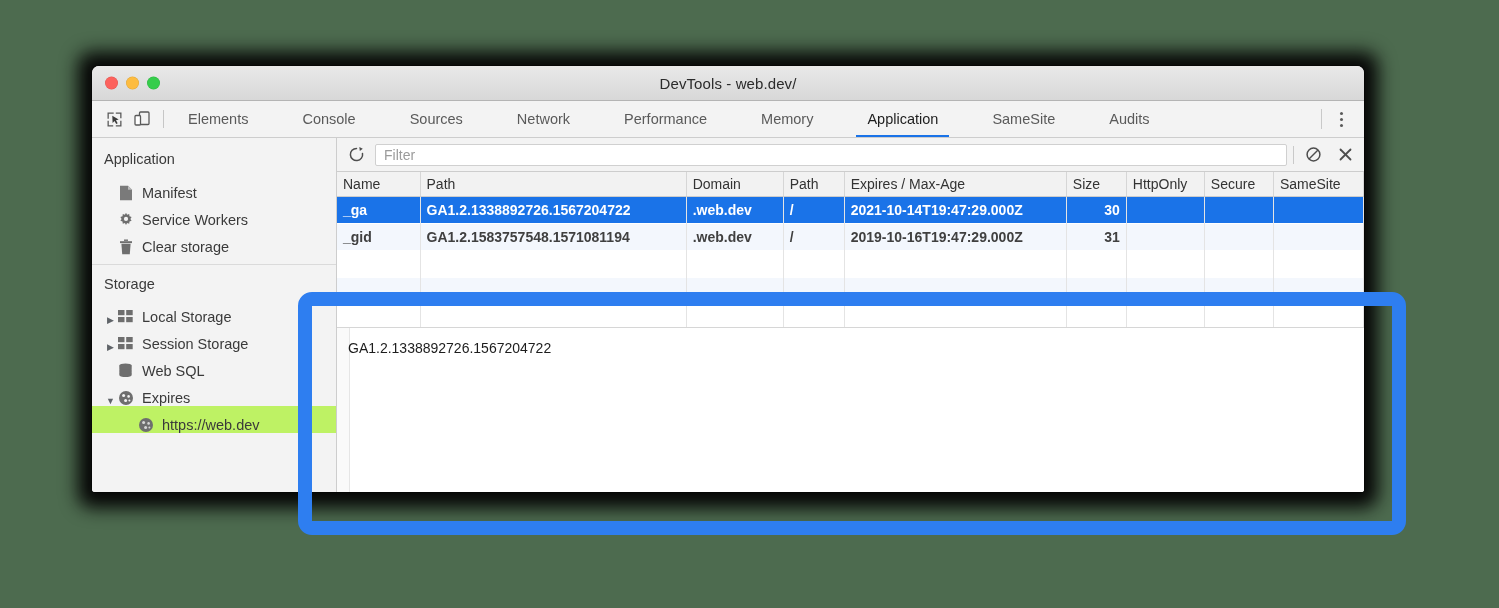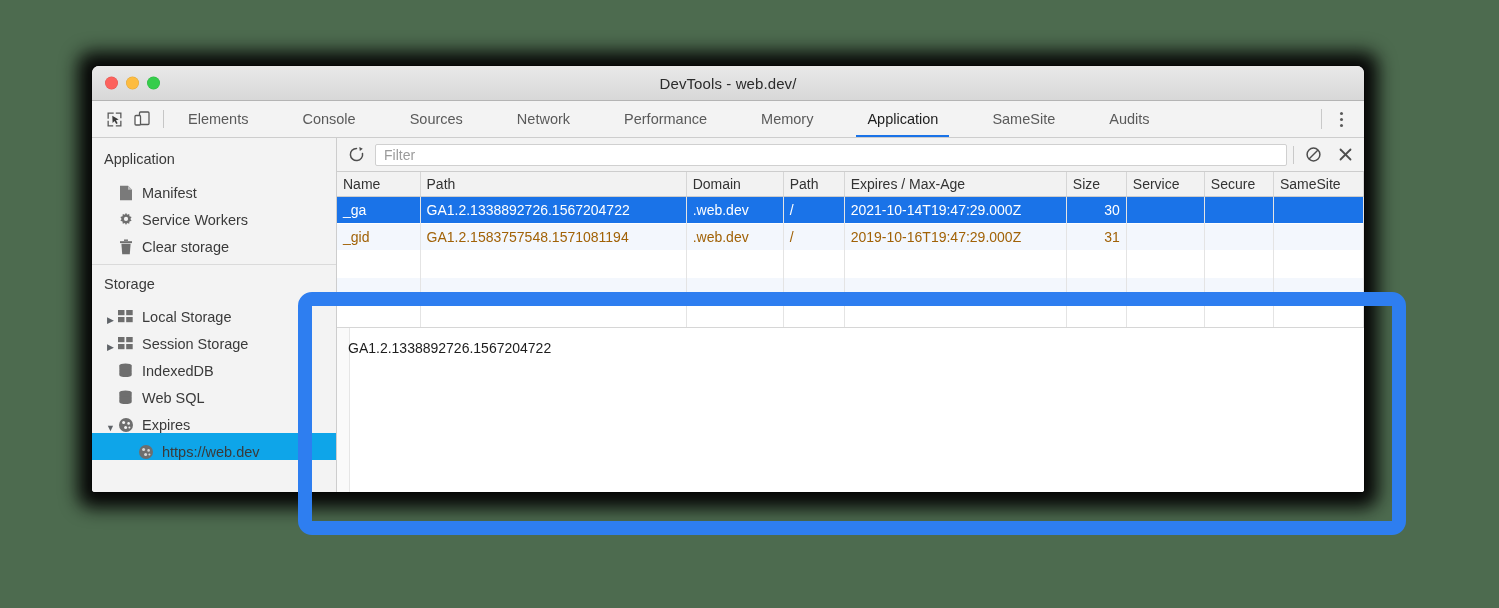--- a/index.html
+++ b/index.html
@@ -151,21 +151,21 @@
   }
   .side-item {
     display: flex;
     align-items: flex-end;
     height: 27px;
     padding-left: 12px;
     color: #3a3a3a;
     font-size: 14.5px;
     white-space: nowrap;
   }
-  .side-item.selected { background: #0ea5e9; }
+  .side-item.selected { background: #bef264; }
   .arrow {
     width: 13px;
     flex: 0 0 13px;
     font-size: 9px;
     color: #5f6368;
     line-height: 1;
     display: flex;
     align-items: center;
     justify-content: center;
   }
@@ -248,31 +248,32 @@
     padding: 0 6px;
     font-size: 14px;
     white-space: nowrap;
     overflow: hidden;
   }
   table.cookies td {
     border-right: 1px solid #e4e4e4;
     border-bottom: 1px solid transparent;
     height: 27px;
     padding: 0 6px;
-    color: #a16207;
+    color: #404040;
     white-space: nowrap;
     overflow: hidden;
     box-sizing: border-box;
+    font-weight: bold;
   }
   tr.row-even td { background: #ffffff; }
   tr.row-odd  td { background: #f3f7fd; }
   tr.selected td {
     background: #1a73e8 !important;
     color: #ffffff;
-    font-weight: normal;
+    font-weight: bold;
   }
   td.num { text-align: right; }
   tr.selected td.num { color: #fff; }
 
   
   .preview {
     height: 165px;
     border-top: 1px solid #d6d6d6;
     background: #ffffff;
     position: relative;
@@ -441,32 +442,20 @@
             <svg width="15" height="13" viewBox="0 0 15 13">
               <rect x="0" y="0" width="6.5" height="5.2" fill="#6e6e6e"></rect>
               <rect x="8.2" y="0" width="6.5" height="5.2" fill="#6e6e6e"></rect>
               <rect x="0" y="7" width="6.5" height="5.2" fill="#6e6e6e"></rect>
               <rect x="8.2" y="7" width="6.5" height="5.2" fill="#6e6e6e"></rect>
             </svg>
           </span>
           <span>Session Storage</span>
         </div>
 
-        <div class="side-item">
-          <span class="arrow"></span>
-          <span class="sico">
-            <svg width="15" height="15" viewBox="0 0 15 15">
-              <ellipse cx="7.5" cy="2.6" rx="6.2" ry="2.1" fill="#6e6e6e"></ellipse>
-              <path d="M1.3 2.6v3.1c0 1.2 2.8 2.1 6.2 2.1s6.2-.9 6.2-2.1V2.6z" fill="#6e6e6e"></path>
-              <path d="M1.3 6.3v3.1c0 1.2 2.8 2.1 6.2 2.1s6.2-.9 6.2-2.1V6.3z" fill="#6e6e6e"></path>
-              <path d="M1.3 9.9V12c0 1.2 2.8 2.1 6.2 2.1s6.2-.9 6.2-2.1V9.9z" fill="#6e6e6e"></path>
-            </svg>
-          </span>
-          <span>IndexedDB</span>
-        </div>
 
         <div class="side-item">
           <span class="arrow"></span>
           <span class="sico">
             <svg width="15" height="15" viewBox="0 0 15 15">
               <ellipse cx="7.5" cy="2.6" rx="6.2" ry="2.1" fill="#6e6e6e"></ellipse>
               <path d="M1.3 2.6v3.1c0 1.2 2.8 2.1 6.2 2.1s6.2-.9 6.2-2.1V2.6z" fill="#6e6e6e"></path>
               <path d="M1.3 6.3v3.1c0 1.2 2.8 2.1 6.2 2.1s6.2-.9 6.2-2.1V6.3z" fill="#6e6e6e"></path>
               <path d="M1.3 9.9V12c0 1.2 2.8 2.1 6.2 2.1s6.2-.9 6.2-2.1V9.9z" fill="#6e6e6e"></path>
             </svg>
@@ -541,21 +530,21 @@
                 <col style="width:90px">
             </colgroup>
             <thead>
               <tr>
                 <th>Name</th>
                 <th>Path</th>
                 <th>Domain</th>
                 <th>Path</th>
                 <th>Expires / Max-Age</th>
                 <th>Size</th>
-                <th>Service</th>
+                <th>HttpOnly</th>
                 <th>Secure</th>
                 <th>SameSite</th>
               </tr>
             </thead>
             <tbody>
               <tr class="row-even selected">
                 <td>_ga</td>
                 <td>GA1.2.1338892726.1567204722</td>
                 <td>.web.dev</td>
                 <td>/</td>

